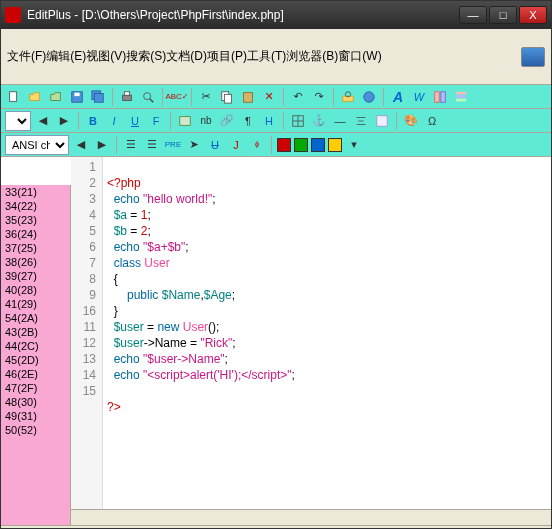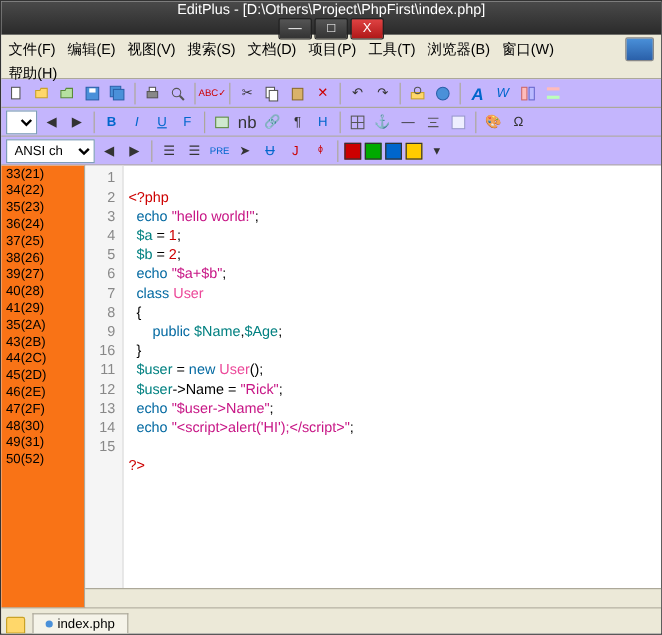--- a/index.html
+++ b/index.html
@@ -1,31 +1,31 @@
 <!DOCTYPE html>
 <html><head>
 <meta charset="utf-8">
 <style>
 * { margin: 0; padding: 0; box-sizing: border-box; font-family: "Microsoft YaHei", Tahoma, sans-serif; }
 body { width: 552px; height: 529px; background: #f0f0f0; overflow: hidden; border: 1px solid #333; }
-.titlebar { height: 28px; background: linear-gradient(#4a4a4a, #2a2a2a); display: flex; align-items: center; padding: 0 4px; color: #fff; font-size: 12px; flex-direction: column; }
+.titlebar { height: 28px; background: linear-gradient(#4a4a4a, #2a2a2a); display: flex; align-items: center; padding: 0 4px; color: #fff; font-size: 12px; }
 .titlebar .app-icon { width: 16px; height: 16px; background: #c00; border-radius: 2px; margin-right: 6px; }
 .titlebar .title { flex: 1; }
 .winbtns { display: flex; gap: 2px; }
 .winbtn { width: 28px; height: 18px; background: linear-gradient(#555,#333); border: 1px solid #222; color: #fff; font-size: 11px; text-align: center; line-height: 16px; border-radius: 2px; }
 .winbtn.close { background: linear-gradient(#e04343,#b01818); }
-.menubar { height: 37px; background: #ece9d8; border-bottom: 1px solid #aca899; padding: 2px 6px; font-size: 12px; display: flex; flex-wrap: wrap; align-items: center; gap: 2px 10px; }
+.menubar { height: 56px; background: #ece9d8; border-bottom: 1px solid #aca899; padding: 2px 6px; font-size: 12px; display: flex; flex-wrap: wrap; align-items: center; gap: 2px 0; }
 .menubar span { white-space: nowrap; }
 .menubar .logo { margin-left: auto; width: 24px; height: 20px; background: linear-gradient(#4a90d9,#2a60a9); border: 1px solid #888; border-radius: 2px; }
-.toolbar { height: 24px; background: #c4b5fd; border-bottom: 1px solid #aca899; display: flex; align-items: center; padding: 0 4px; gap: 3px; }
+.toolbar { height: 24px; background: #5eead4; border-bottom: 1px solid #aca899; display: flex; align-items: center; padding: 0 4px; gap: 3px; }
 .tbtn { width: 18px; height: 18px; display: inline-flex; align-items: center; justify-content: center; font-size: 11px; color: #333; border: 1px solid transparent; }
 .sep { width: 1px; height: 18px; background: #aca899; margin: 0 2px; }
 .tsel { height: 20px; font-size: 11px; border: 1px solid #7f9db9; background: #fff; padding: 0 2px; }
 .mainarea { display: flex; height: 368px; background: #fff; }
-.sidebar { width: 70px; background: #f97316; border-right: 1px solid #aca899; font-size: 11px; overflow: hidden; }
+.sidebar { width: 70px; background: #f9a8d4; border-right: 1px solid #aca899; font-size: 11px; overflow: hidden; margin-top: 28px; }
 .sidebar .item { padding: 1px 4px; white-space: nowrap; }
 .editor { flex: 1; display: flex; flex-direction: column; position: relative; }
 .ruler { height: 16px; background: #ece9d8; border-bottom: 1px solid #aca899; font-size: 9px; color: #666; padding-left: 36px; white-space: nowrap; overflow: hidden; }
 .codewrap { flex: 1; display: flex; overflow: auto; font-family: Consolas, "Courier New", monospace; font-size: 12px; }
 .gutter { width: 32px; background: #f5f5f5; text-align: right; padding: 2px 6px 2px 2px; color: #888; border-right: 1px solid #ddd; }
 .gutter div { height: 16px; line-height: 16px; }
 .code { flex: 1; padding: 18px 4px; white-space: pre; }
 .code .line { height: 16px; line-height: 16px; }
 .kw { color: #0369a1; }
 .str { color: #c71585; }
@@ -62,21 +62,20 @@
   <span>文件(F)</span>
   <span>编辑(E)</span>
   <span>视图(V)</span>
   <span>搜索(S)</span>
   <span>文档(D)</span>
   <span>项目(P)</span>
   <span>工具(T)</span>
   <span>浏览器(B)</span>
   <span>窗口(W)</span>
   <span class="logo"></span>
-  <span style="width:100%">帮助(H)</span>
 </div>
 
 <div class="toolbar">
   <span class="tbtn">
       <svg viewBox="0 0 16 16">
         <rect x="3" y="2" width="8" height="11" fill="#fff" stroke="#555"></rect>
       </svg>
     </span>
   <span class="tbtn">
       <svg viewBox="0 0 16 16">
@@ -170,21 +169,21 @@
   <span class="tbtn bold" style="color:#06c">B</span>
   <span class="tbtn ital" style="color:#06c">I</span>
   <span class="tbtn ul" style="color:#06c">U</span>
   <span class="tbtn" style="color:#06c">F</span>
   <span class="sep"></span>
   <span class="tbtn">
       <svg viewBox="0 0 16 16">
         <rect x="2" y="3" width="12" height="10" fill="#cfe8cf" stroke="#5a8a3a"></rect>
       </svg>
     </span>
-  <span class="tbtn" style="font-size:14px">nb</span>
+  <span class="tbtn" style="font-size:10px">nb</span>
   <span class="tbtn">🔗</span>
   <span class="tbtn">¶</span>
   <span class="tbtn" style="color:#06c">H</span>
   <span class="sep"></span>
   <span class="tbtn">
       <svg viewBox="0 0 16 16">
         <rect x="2" y="2" width="12" height="12" fill="none" stroke="#555"></rect>
         <line x1="8" y1="2" x2="8" y2="14" stroke="#555"></line>
         <line x1="2" y1="8" x2="14" y2="8" stroke="#555"></line>
       </svg>
@@ -202,21 +201,21 @@
       <svg viewBox="0 0 16 16">
         <rect x="2" y="2" width="12" height="12" fill="#eef" stroke="#99c"></rect>
       </svg>
     </span>
   <span class="sep"></span>
   <span class="tbtn">🎨</span>
   <span class="tbtn">Ω</span>
 </div>
 
 <div class="toolbar">
-  <select class="tsel" style="width:74px"><option>ANSI ch</option></select>
+  <select class="tsel" style="width:64px"><option>ANSI ch</option></select>
   <span class="tbtn">◀</span>
   <span class="tbtn">▶</span>
   <span class="sep"></span>
   <span class="tbtn">☰</span>
   <span class="tbtn">☰</span>
   <span class="tbtn" style="font-size:8px;color:#06c">PRE</span>
   <span class="tbtn">➤</span>
   <span class="tbtn strk" style="color:#06c">U</span>
   <span class="tbtn" style="color:#c00">J</span>
   <span class="tbtn" style="color:#c00">ᶲ</span>
@@ -232,21 +231,21 @@
   <div class="sidebar" id="sidebar">
       <div class="item">33(21)</div>
       <div class="item">34(22)</div>
       <div class="item">35(23)</div>
       <div class="item">36(24)</div>
       <div class="item">37(25)</div>
       <div class="item">38(26)</div>
       <div class="item">39(27)</div>
       <div class="item">40(28)</div>
       <div class="item">41(29)</div>
-      <div class="item">35(2A)</div>
+      <div class="item">54(2A)</div>
       <div class="item">43(2B)</div>
       <div class="item">44(2C)</div>
       <div class="item">45(2D)</div>
       <div class="item">46(2E)</div>
       <div class="item">47(2F)</div>
       <div class="item">48(30)</div>
       <div class="item">49(31)</div>
       <div class="item">50(52)</div>
     </div>
   <div class="editor">

